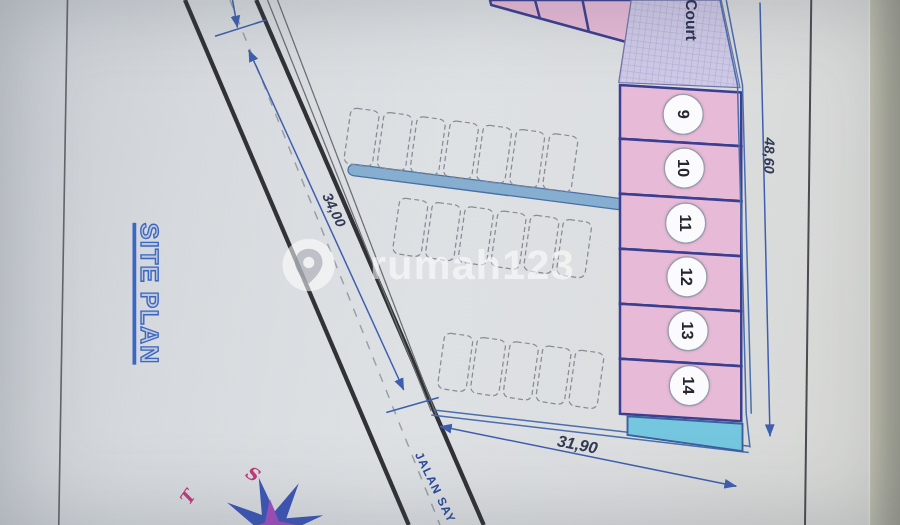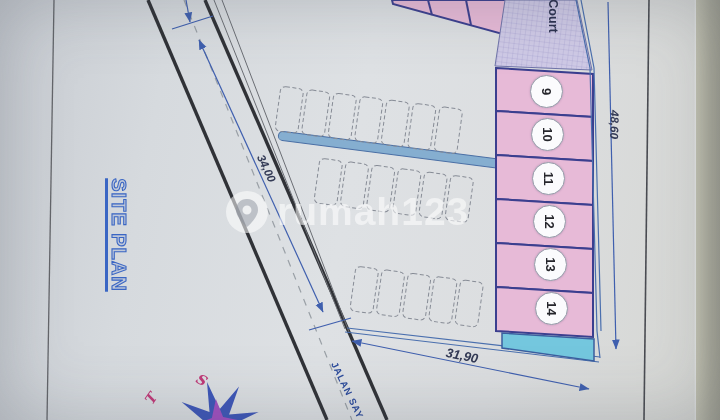--- a/index.html
+++ b/index.html
@@ -35,22 +35,22 @@
     position:absolute;width:31px;height:31px;border-radius:50%;
     background:#fbfbfd;border:1.5px solid #979daa;
     display:flex;align-items:center;justify-content:center;
     box-shadow:0 0 2px rgba(60,60,90,.25);
   }
   .lot-circle span{font-size:13px;font-weight:bold;color:#26262c;transform:rotate(90deg);}
   .compass-letter{font-family:"DejaVu Serif", serif;font-style:italic;font-weight:bold;
     font-size:14px;color:#c03a78;position:absolute;}
   .watermark{position:absolute;left:224px;top:189px;display:flex;align-items:center;gap:7px;
     pointer-events:none;}
-  .watermark .wm-text{font-size:39px;font-weight:bold;letter-spacing:1px;
-    color:rgba(255,255,255,0.55);}
+  .watermark .wm-text{font-size:33px;font-weight:bold;letter-spacing:1px;
+    color:rgba(255,255,255,0.55);margin-left:19px;}
 </style>
 </head>
 <body>
 
 <div class="stage">
 
   <svg class="drawing" width="720" height="420" viewBox="0 0 720 420">
     <defs>
       <marker id="arrE" markerWidth="11" markerHeight="9" refX="9.5" refY="4.5" orient="auto" markerUnits="userSpaceOnUse">
         <path d="M0,0.6 L10,4.5 L0,8.4 z" fill="#3f5fae"></path>

